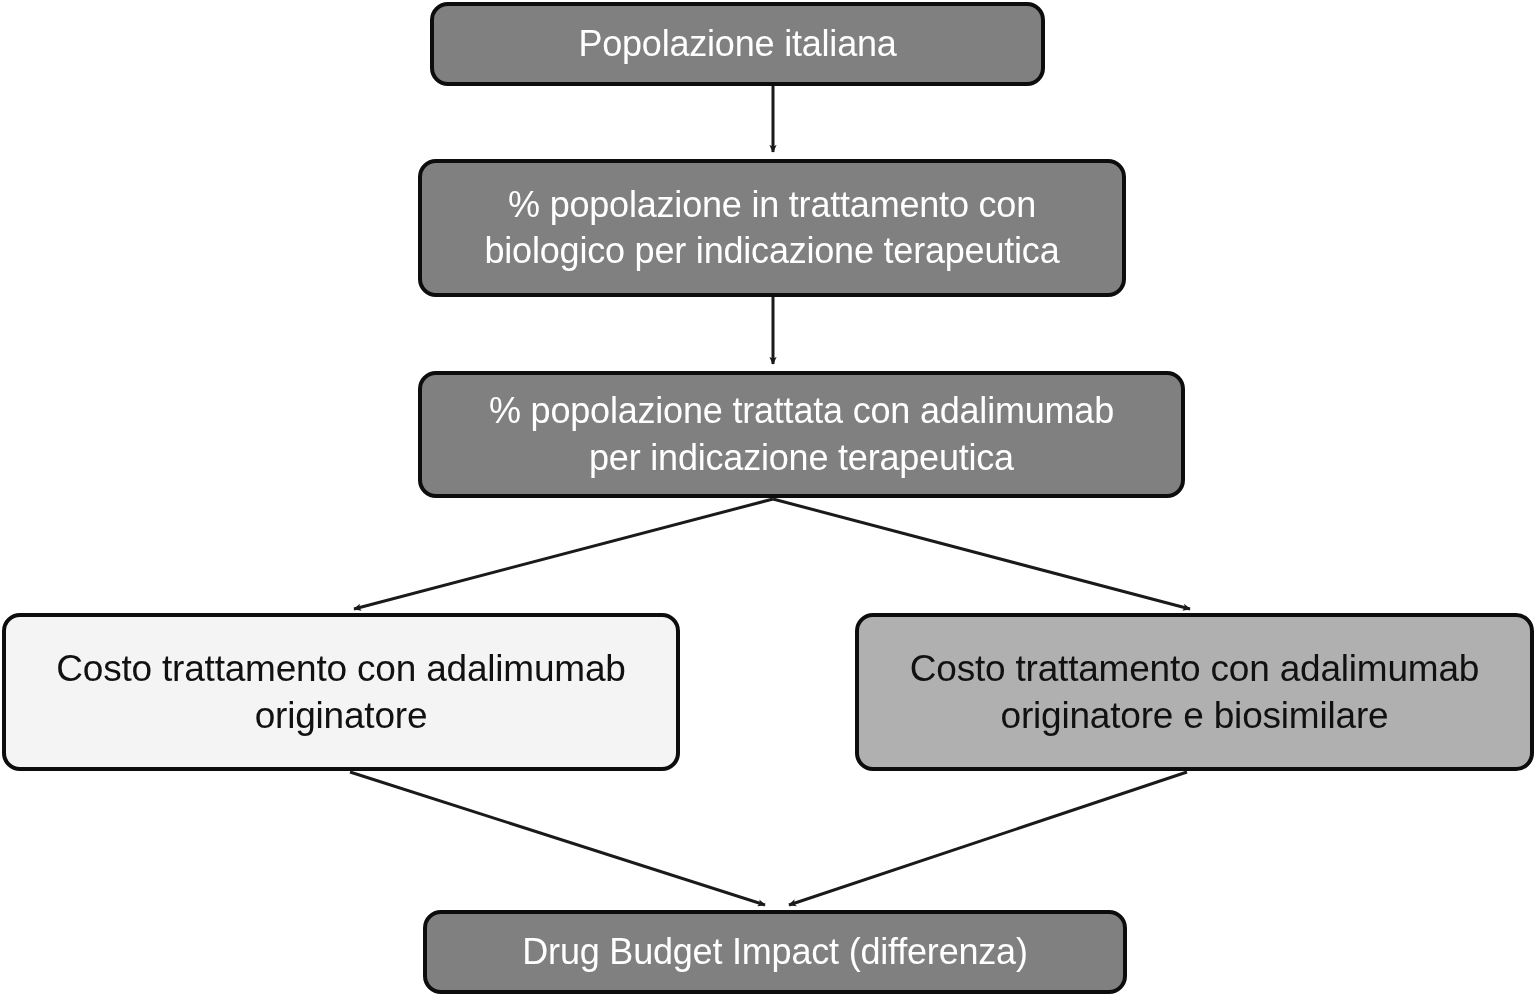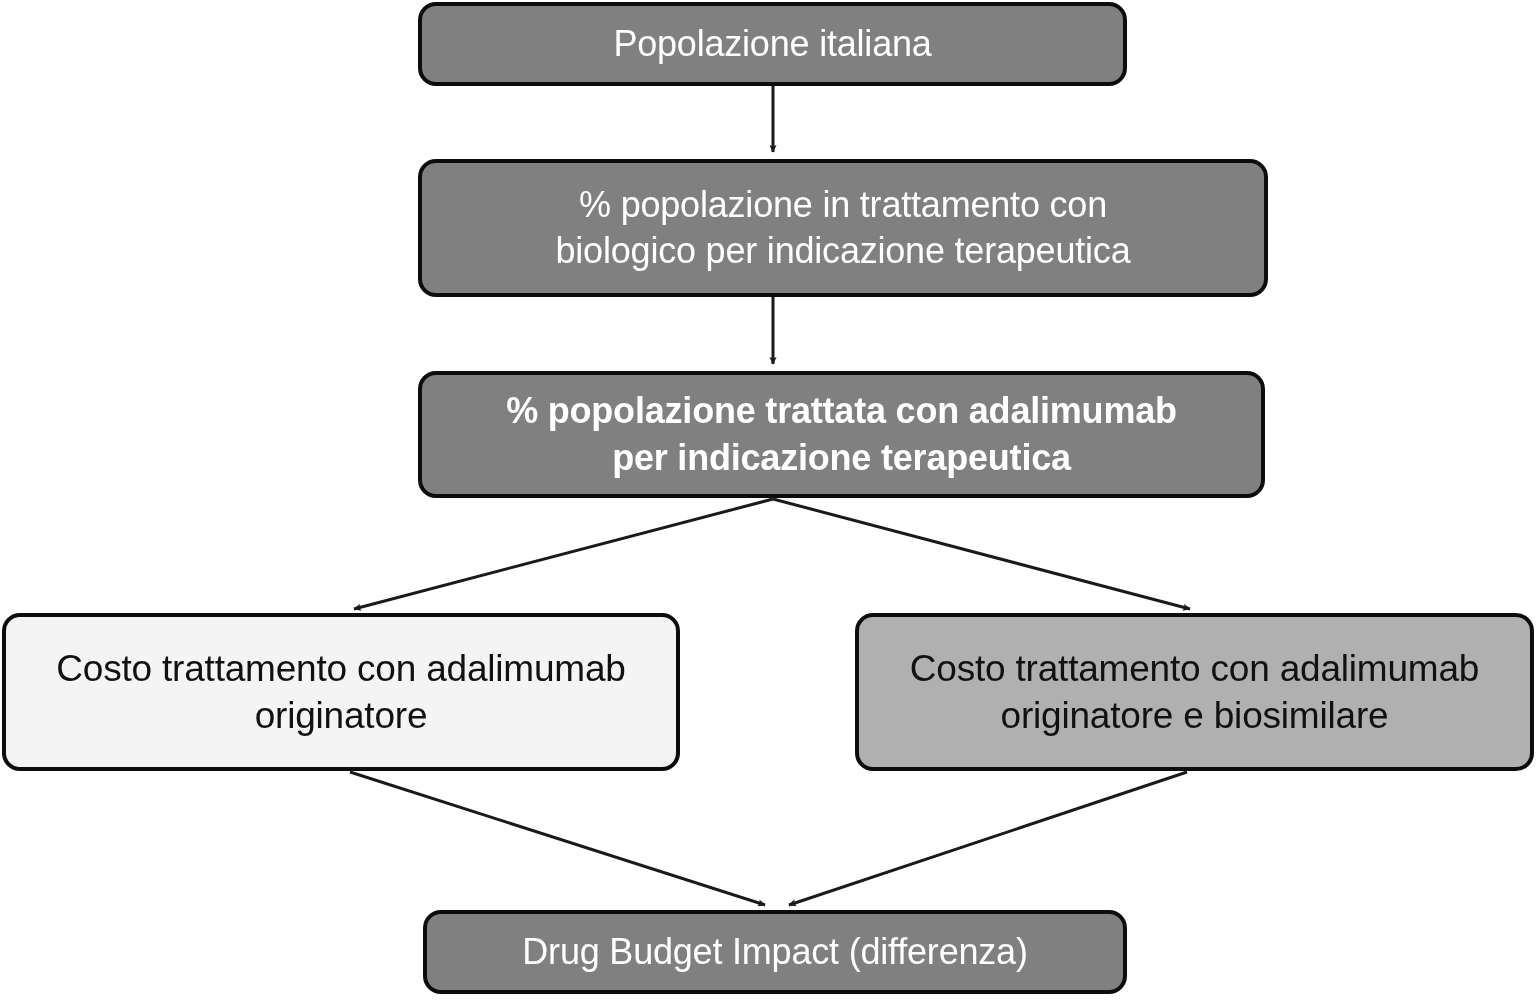--- a/index.html
+++ b/index.html
@@ -42,23 +42,23 @@
   .node.light {
     background: #f4f4f4;
     color: #111111;
   }
   .node.mid {
     background: #b0b0b0;
     color: #111111;
   }
 
   
-  #node-population      { left: 418px;  top: 2px;   width: 709px; height: 84px;  font-size: 36px; }
-  #node-pct-biologic    { left: 418px;  top: 159px; width: 850px; height: 138px; font-size: 36px; }
-  #node-pct-adalimumab  { left: 418px;  top: 371px; width: 847px; height: 127px; font-size: 36px; font-weight: bold; }
+  #node-population      { left: 430px;  top: 2px;   width: 615px; height: 84px;  font-size: 36px; }
+  #node-pct-biologic    { left: 418px;  top: 159px; width: 708px; height: 138px; font-size: 36px; }
+  #node-pct-adalimumab  { left: 418px;  top: 371px; width: 767px; height: 127px; font-size: 36px; }
   #node-cost-originator { left: 2px;    top: 613px; width: 678px; height: 158px; font-size: 37px; }
   #node-cost-both       { left: 855px;  top: 613px; width: 679px; height: 158px; font-size: 37px; }
   #node-budget-impact   { left: 423px;  top: 910px; width: 704px; height: 84px;  font-size: 36px; align-items: center; }
 
   #edges {
     position: absolute;
     left: 0;
     top: 0;
     width: 1536px;
     height: 1001px;

